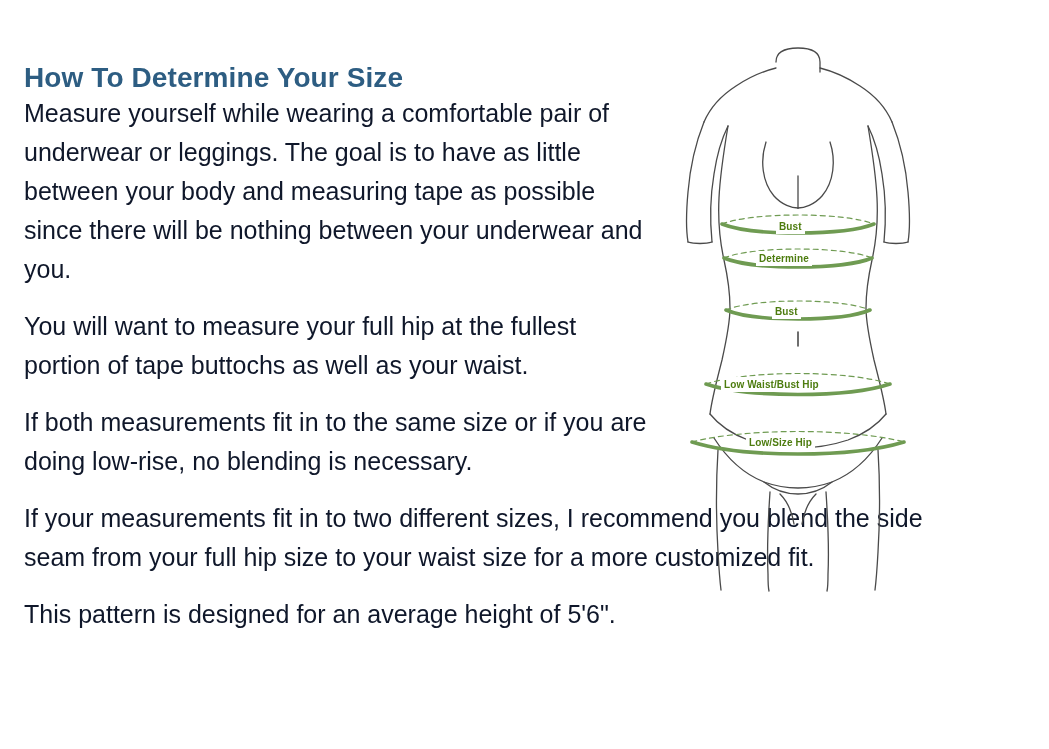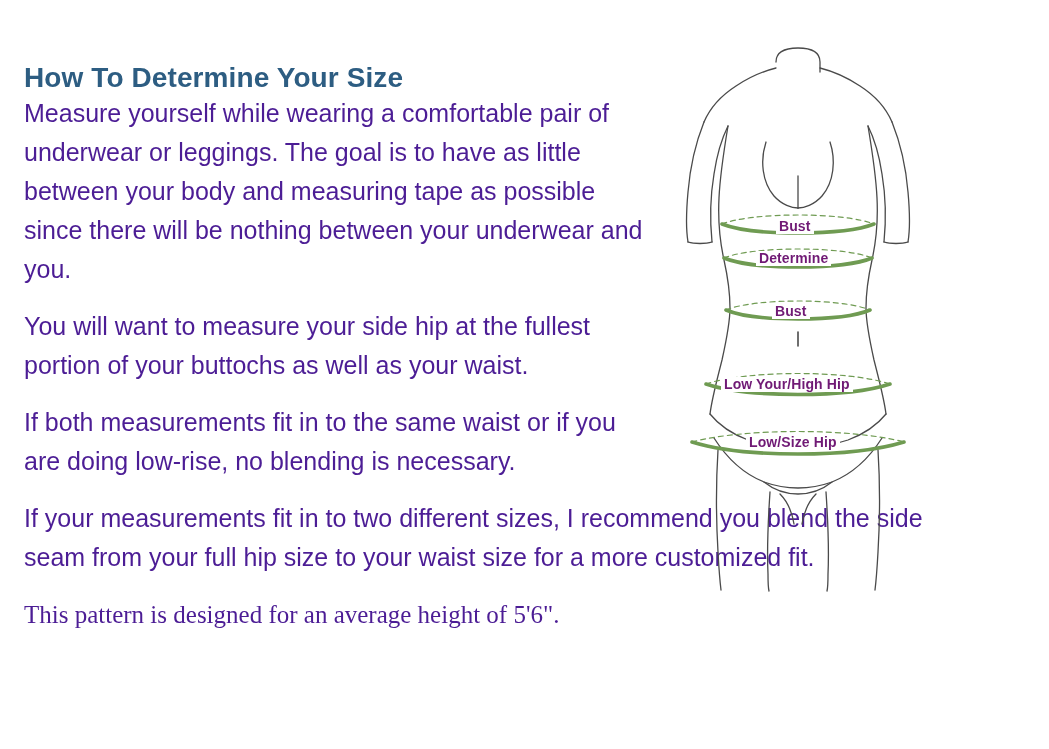--- a/index.html
+++ b/index.html
@@ -32,62 +32,62 @@
   }
   .text-col {
     position: absolute;
     left: 24px;
     top: 66px;
     width: 630px;
   }
   .para {
     font-size: 25px;
     line-height: 39px;
-    color: #4c1d95;
+    color: #0f172a;
     margin: 0 0 18px 0;
     font-weight: 350;
   }
   .para.wide {
     width: 930px;
   }
-  .para:last-child { margin-bottom: 0; font-family: Liberation Serif, serif; }
+  .para:last-child { margin-bottom: 0; }
 
   .figure {
     position: absolute;
     left: 648px;
     top: 18px;
     width: 300px;
     height: 546px;
   }
   .figure svg { display: block; }
 
   .tape-label {
     position: absolute;
-    font-size: 14px;
+    font-size: 10px;
     font-weight: bold;
-    color: #701a75;
+    color: #4d7c0f;
     background: #ffffff;
     padding: 0 3px;
     white-space: nowrap;
     line-height: 15px;
     letter-spacing: 0.1px;
     text-align: right;
   }
 </style>
 </head>
 <body>
 
 <div id="page">
 
   <h1 class="heading">How To Determine Your Size</h1>
 
   <div class="text-col">
     <p class="para">Measure yourself while wearing a comfortable pair of underwear or leggings. The goal is to have as little between your body and measuring tape as possible since there will be nothing between your underwear and you.</p>
-    <p class="para">You will want to measure your side hip at the fullest portion of your buttochs as well as your waist.</p>
-    <p class="para">If both measurements fit in to the same waist or if you are doing low-rise, no blending is necessary.</p>
+    <p class="para">You will want to measure your full hip at the fullest portion of tape buttochs as well as your waist.</p>
+    <p class="para">If both measurements fit in to the same size or if you are doing low-rise, no blending is necessary.</p>
     <p class="para wide">If your measurements fit in to two different sizes, I recommend you blend the side seam from your full hip size to your waist size for a more customized fit.</p>
     <p class="para wide">This pattern is designed for an average height of 5'6".</p>
   </div>
 
   <div class="figure">
     <svg width="300" height="546" viewBox="0 0 300 546" fill="none" xmlns="http://www.w3.org/2000/svg">
       <g stroke="#4a4a4a" stroke-width="1.3" fill="none" stroke-linejoin="round" stroke-linecap="round">
 
         <path d="M128 16 C128 8 134 2 150 2 C166 2 172 8 172 16 L172 26"></path>
 
@@ -153,17 +153,17 @@
         <g>
           <path d="M44 396 C96 412 204 412 256 396" stroke="#6f9b52" stroke-width="3.6"></path>
           <path d="M44 396 C96 382 204 382 256 396" stroke="#6f9b52" stroke-width="1.2" stroke-dasharray="5 4"></path>
         </g>
       </g>
     </svg>
 
     <span class="tape-label" style="left:128px; top:173px;">Bust</span>
     <span class="tape-label" style="left:108px; top:205px;">Determine</span>
     <span class="tape-label" style="left:124px; top:258px;">Bust</span>
-    <span class="tape-label" style="left:73px; top:331px;">Low Your/High Hip</span>
+    <span class="tape-label" style="left:73px; top:331px;">Low Waist/Bust Hip</span>
     <span class="tape-label" style="left:98px; top:389px;">Low/Size Hip</span>
   </div>
 
 </div>
 
 </body></html>

